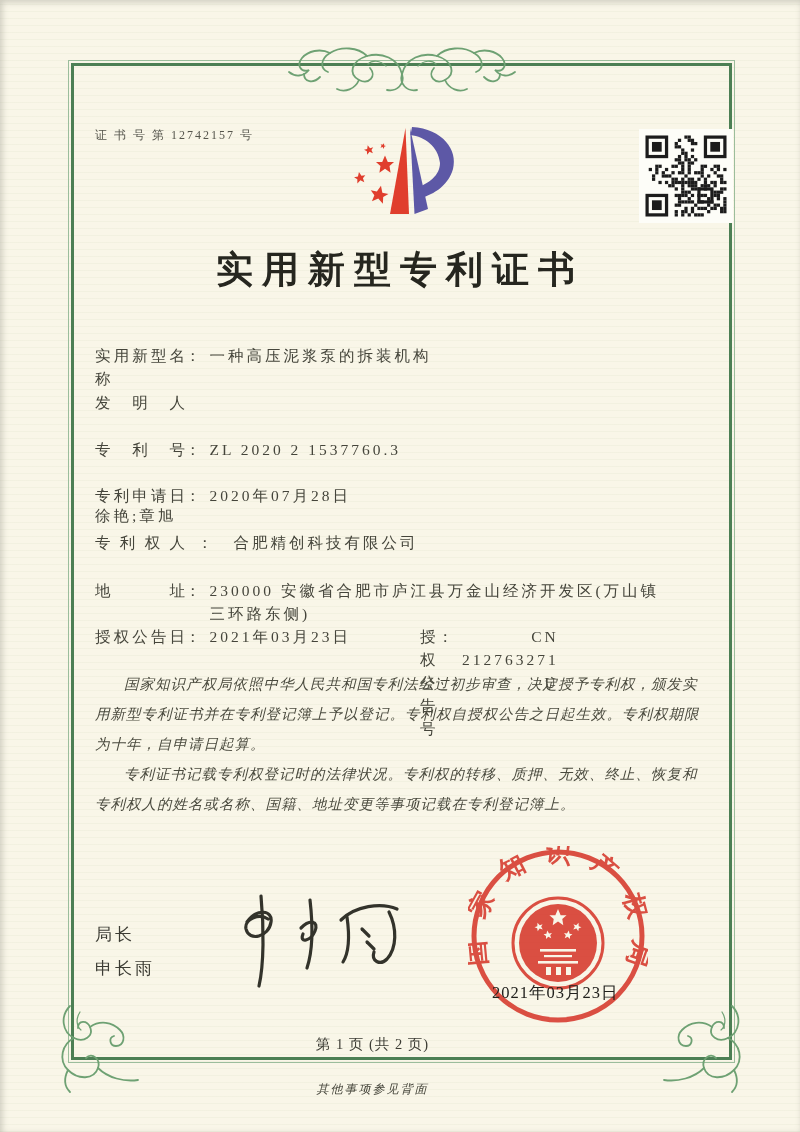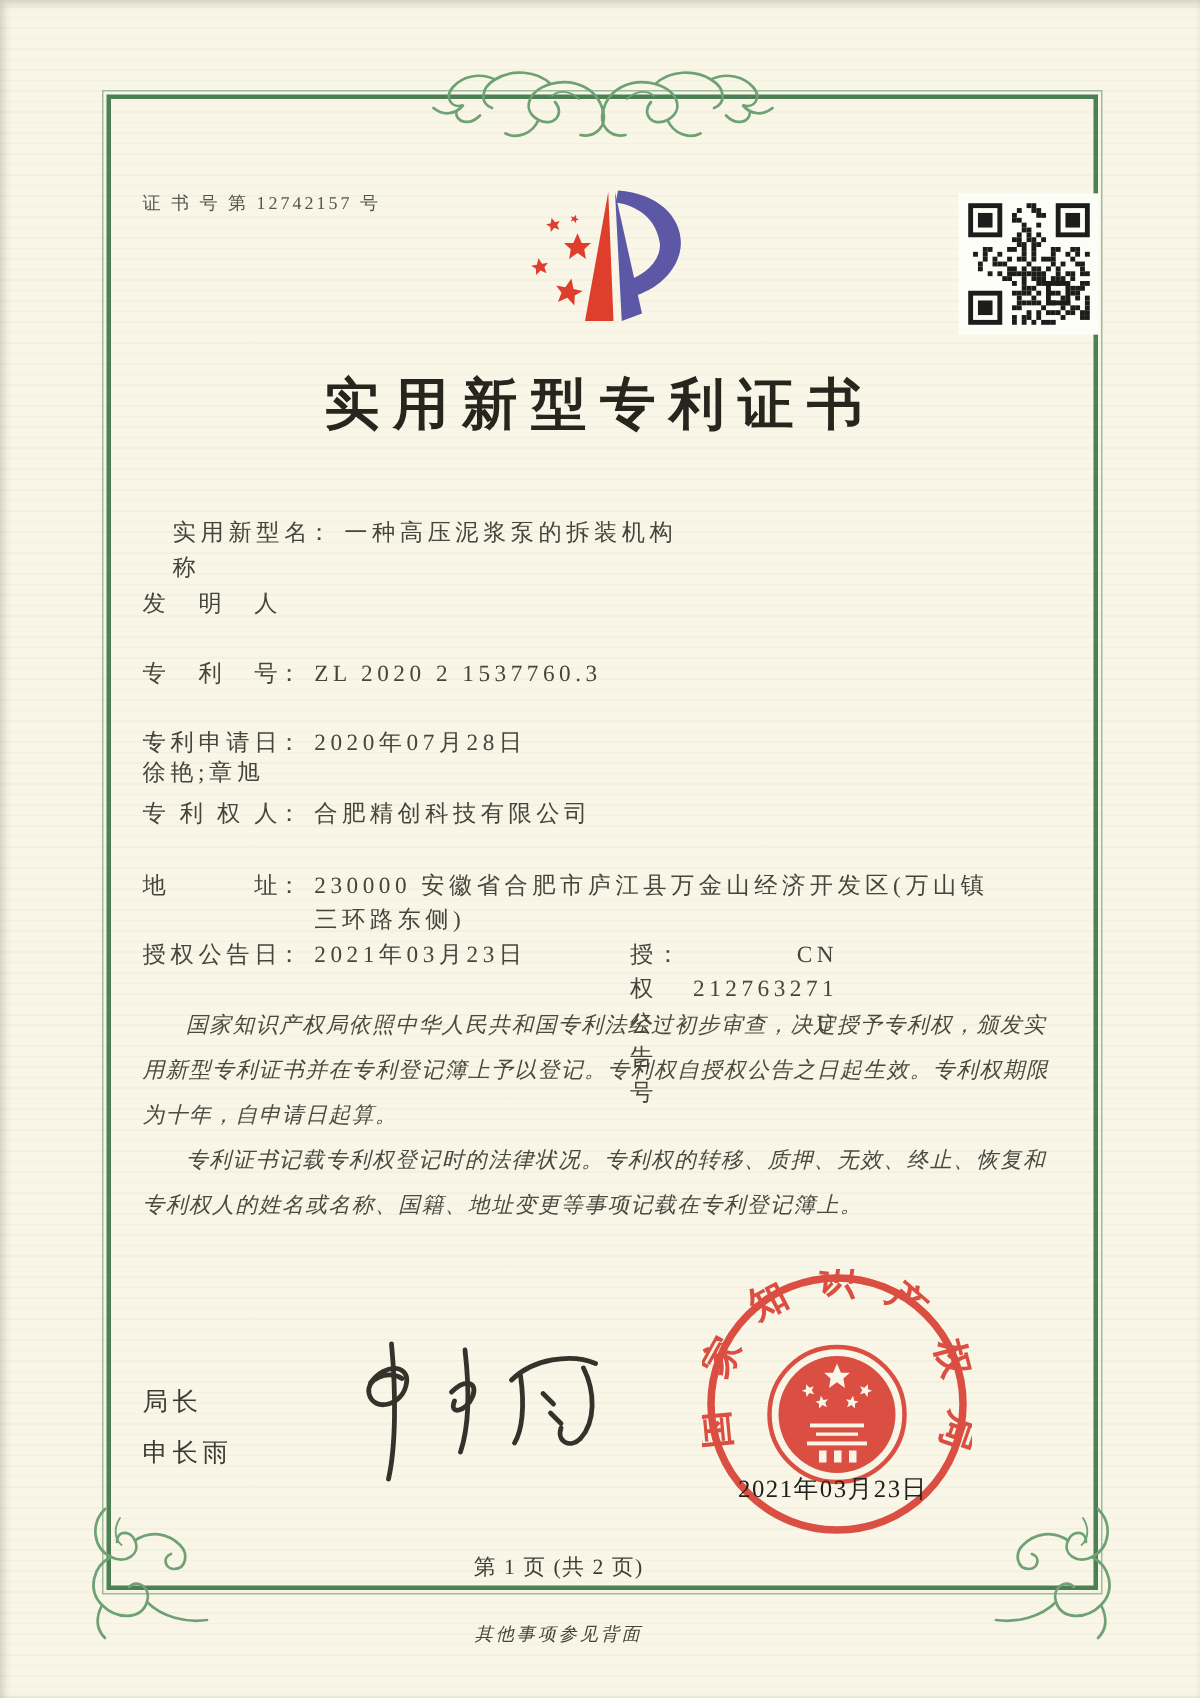--- a/index.html
+++ b/index.html
@@ -36,22 +36,22 @@
     font-size:37px;letter-spacing:9px;color:#26261f;font-weight:600;
   }
   .fields{position:absolute;left:95px;top:0;width:570px;color:#45453b;}
   .frow{position:absolute;left:0;display:flex;font-size:15.5px;line-height:23px;}
   .flabel{
     display:inline-block;width:90px;flex:0 0 90px;
     text-align:justify;text-align-last:justify;letter-spacing:0;
   }
   .fcolon{flex:0 0 auto;margin-right:9px;}
   .fvalue{letter-spacing:3px;max-width:452px;}
-  .frow.r0{top:344px;margin-left:20px;} .frow.r1{top:391px;flex-direction:column;} .frow.r2{top:438px;}
-  .frow.r3{top:484px;} .frow.r4{top:531px;} .frow.r5{top:579px;}
+  .frow.r0{top:344px;} .frow.r1{top:391px;flex-direction:column;} .frow.r2{top:438px;}
+  .frow.r3{top:484px;} .frow.r4{top:531px;gap:12px;} .frow.r5{top:579px;}
   .frow.r6{top:625px;}
   .grant2{position:absolute;left:325px;top:0;display:flex;font-size:15.5px;text-align:right;}
   .grant2 .g2label{letter-spacing:2px;}
   .paras{
     position:absolute;left:95px;top:669px;width:612px;
     font-size:14.5px;line-height:30px;color:#4a4a3e;
     font-style:italic;letter-spacing:1px;
   }
   .paras p{margin:0;text-indent:2em;}
   .signer{position:absolute;left:95px;top:918px;font-size:17px;color:#3c3c34;letter-spacing:3px;line-height:34px;}

